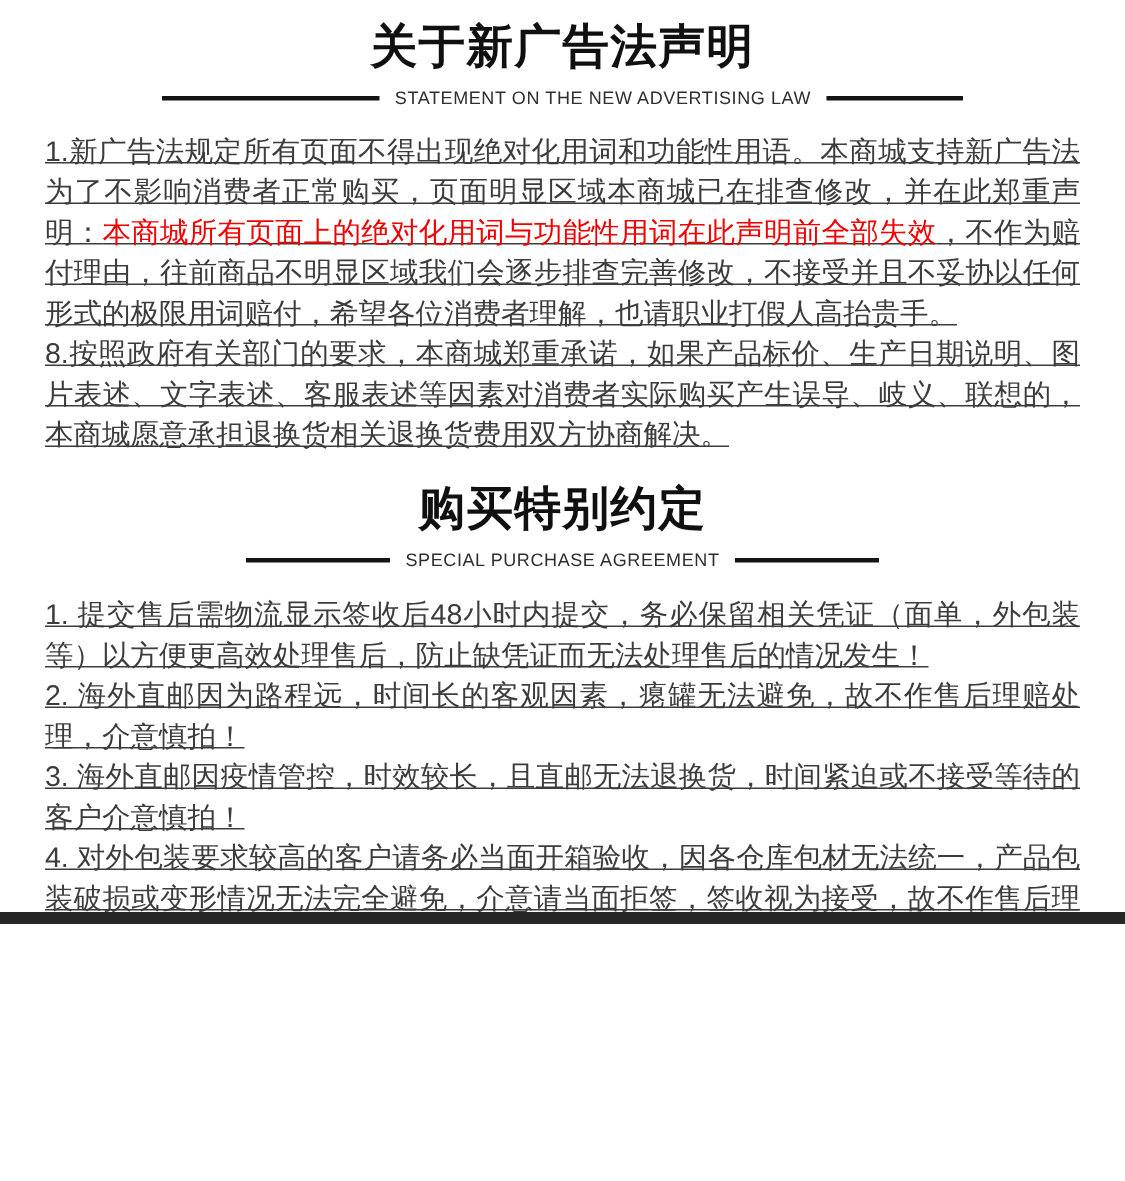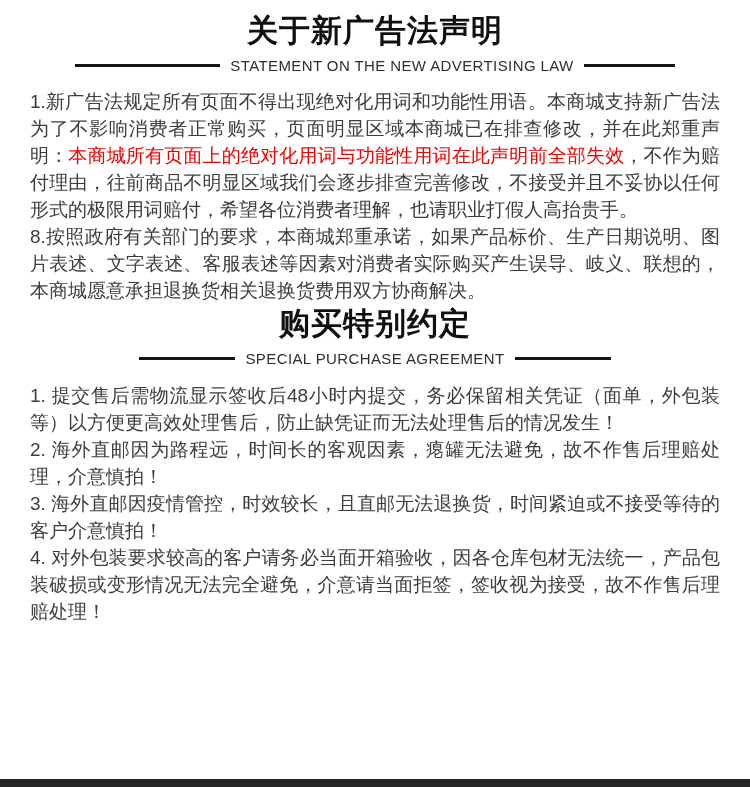--- a/index.html
+++ b/index.html
@@ -8,28 +8,28 @@
     --text-dark:#3c3c3c;
     --accent-red:#f20000;
     --line-black:#151515;
     --footer-bar:#262626;
   }
   *{margin:0;padding:0;box-sizing:border-box;}
   html,body{background:#ffffff;}
   body{font-family:"Liberation Sans","DejaVu Sans",sans-serif;}
   .page{
     position:relative;
-    width:750px;height:787px;
+    width:750px;height:616px;
     background:var(--page-bg);
     overflow:hidden;
     margin:0 auto;
   }
   .sec{text-align:center;}
   .sec-1{padding-top:11px;}
-  .sec-2{}
+  .sec-2{margin-top:15px;}
   .sec-3{margin-top:13px;}
   .title{
     font-size:31px;
     font-weight:900;
     color:var(--title-black);
     line-height:40px;
     letter-spacing:1px;
   }
   .sub{
     display:flex;
@@ -43,32 +43,33 @@
     height:3px;
     background:var(--line-black);
   }
   .sub .gapl{margin-right:10px;}
   .sub .gapr{margin-left:10px;}
   .sec-1 .line-left{width:145px;}
   .sec-1 .line-right{width:91px;}
   .sec-2 .line-left,.sec-3 .line-left{width:96px;}
   .sec-2 .line-right,.sec-3 .line-right{width:96px;}
   .subtext{
-    font-size:15px;
+    font-size:12px;
     color:#2e2e2e;
     letter-spacing:.4px;
     white-space:nowrap;
   }
   .body{
     margin-top:12px;
     padding:0 30px;
     text-align:justify;
     font-size:19px;
     line-height:27px;
     color:var(--text-dark);
+    text-decoration:underline;
   }
   .sec-2 .body,.sec-3 .body{margin-top:10px;}
   .body p{margin:0;}
   .red{color:var(--accent-red);}
   .footer-bar{
     position:absolute;
     left:0;bottom:0;
     width:100%;height:8px;
     background:var(--footer-bar);
   }

